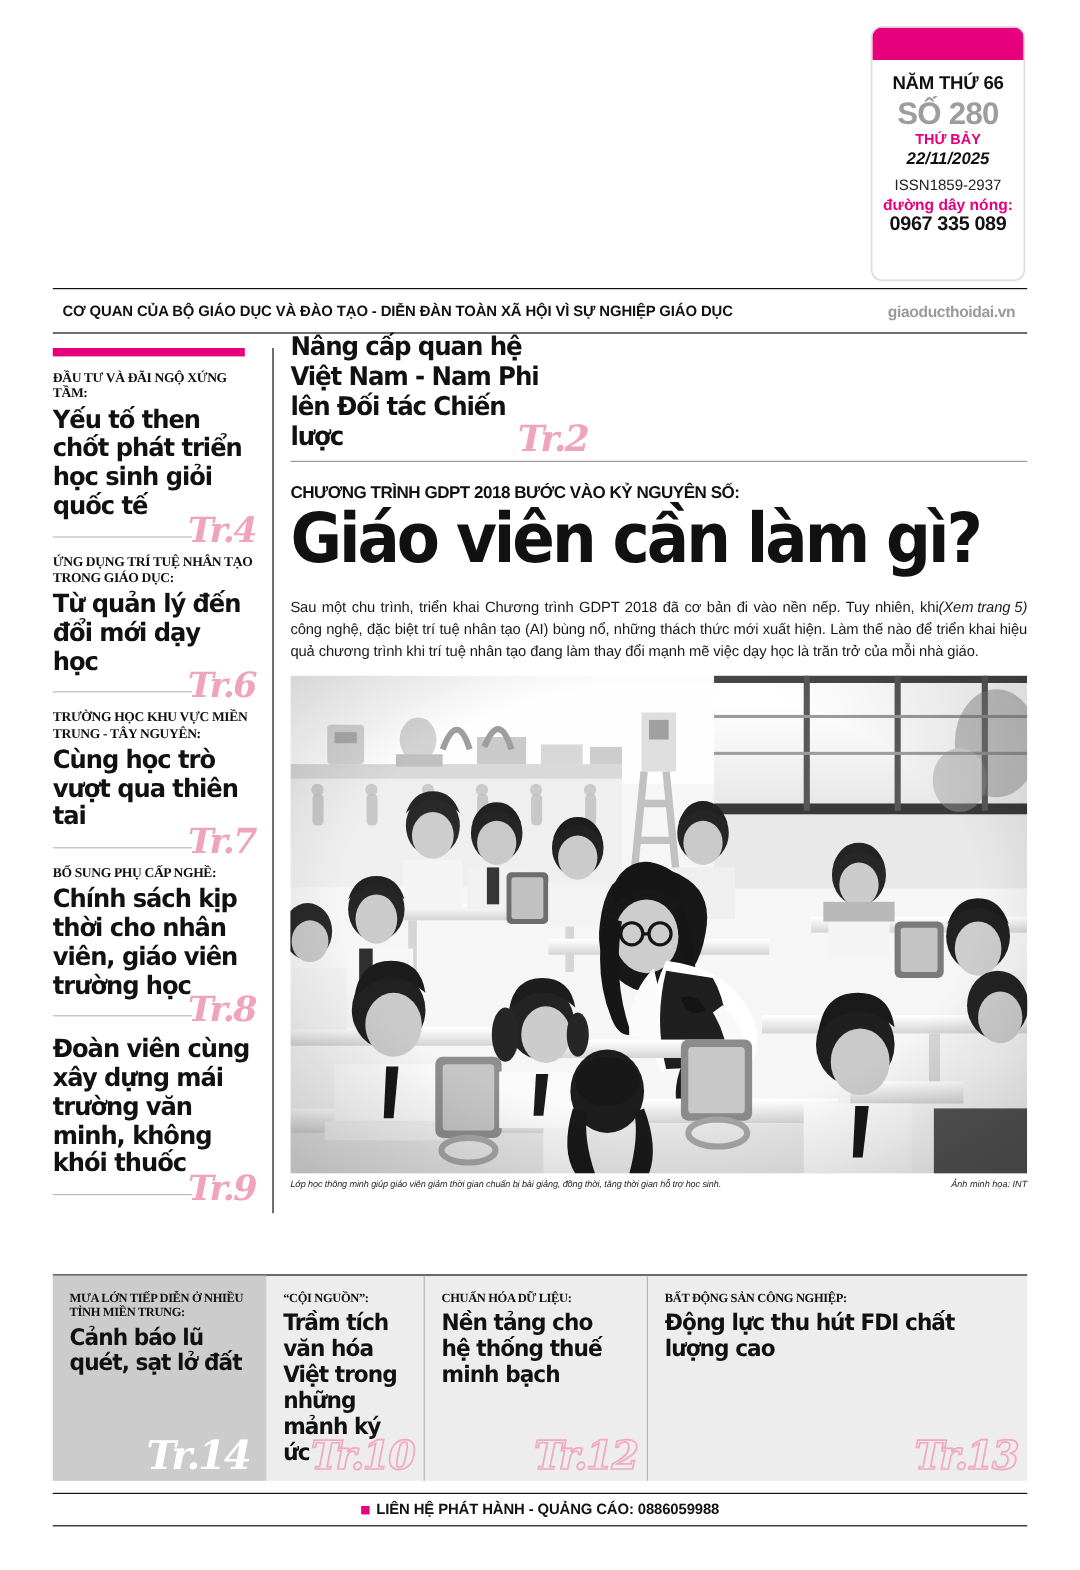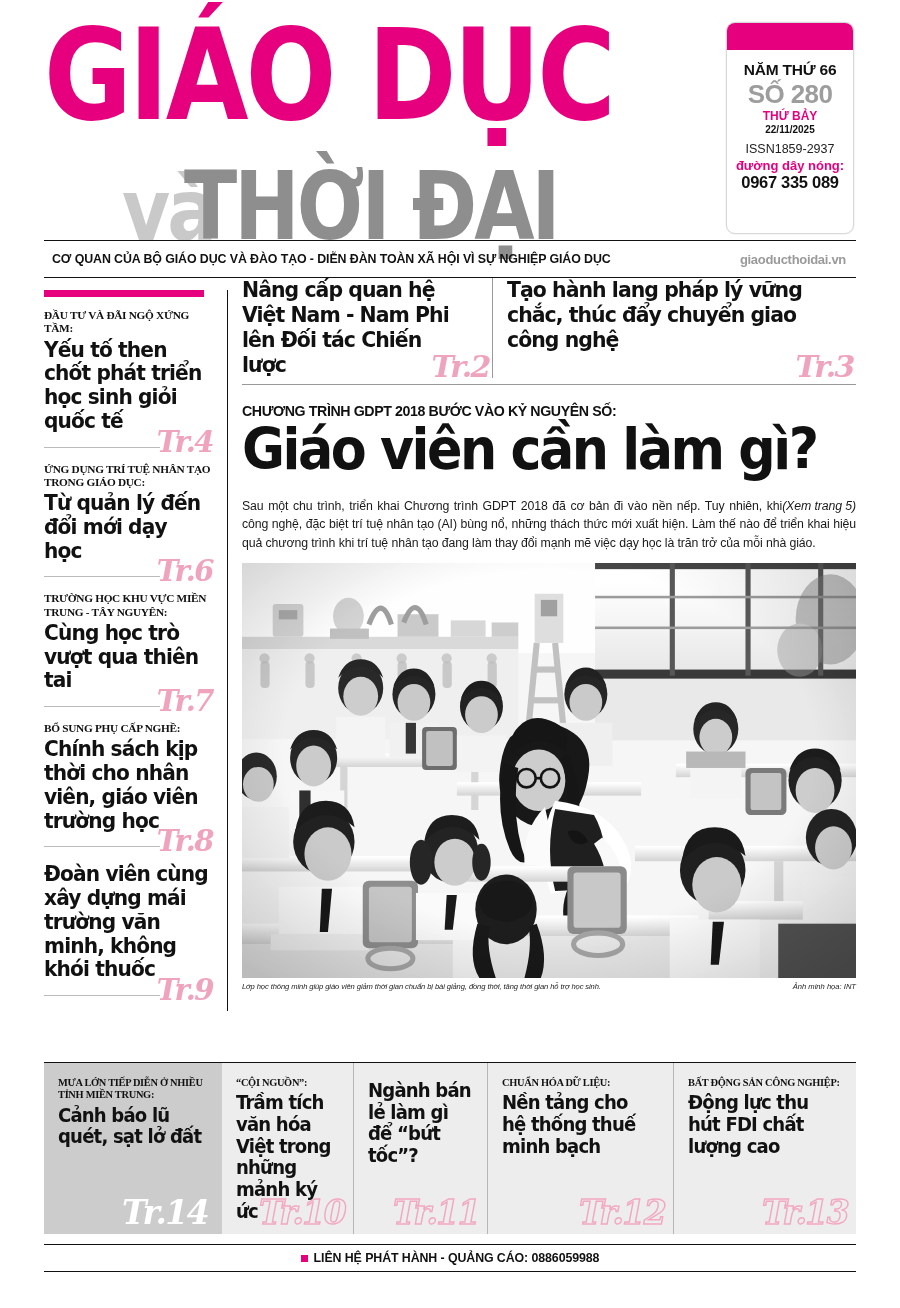--- a/index.html
+++ b/index.html
@@ -52,21 +52,21 @@
     border-radius: 9px;
     background: #fff;
     overflow: hidden;
     text-align: center;
     box-shadow: 0 0 0 0.5px #eee;
   }
   .infobox-top { height: 27px; background: #E6007E; }
   .ib-year { margin-top: 11px; font-size: 15.5px; font-weight: bold; color: #111; letter-spacing: -0.2px; }
   .ib-num { margin-top: 2px; font-size: 26px; font-weight: bold; color: #9d9d9d; letter-spacing: -0.6px; line-height: 1.05; }
   .ib-day { margin-top: 1px; font-size: 12px; font-weight: bold; color: #E6007E; }
-  .ib-date { margin-top: 1px; font-size: 10px; font-weight: bold; color: #111; }
+  .ib-date { margin-top: 1px; font-size: 14px; font-weight: bold; color: #111; font-style: italic; }
   .ib-issn { margin-top: 7px; font-size: 12.5px; color: #222; }
   .ib-hot { margin-top: 2px; font-size: 13px; font-weight: bold; color: #E6007E; }
   .ib-phone { margin-top: 0px; font-size: 16.5px; font-weight: bold; color: #111; letter-spacing: -0.3px; }
 
   
   .tagline-bar {
     position: absolute; left: 44px; top: 240px; width: 812px;
     border-top: 1.6px solid #111; border-bottom: 1.6px solid #111;
     height: 38px; display: flex; align-items: center;
   }
@@ -197,27 +197,20 @@
   }
   .foot-sq { width: 7px; height: 7px; background: #E6007E; margin-right: 6px; }
   .foot-text { font-size: 12.4px; font-weight: bold; color: #111; letter-spacing: -0.1px; }
 </style>
 </head>
 <body>
 
 <div class="page">
 
   <div class="masthead">
-    <div class="logo-wrap">
-      <div class="logo-main">GIÁO DỤC</div>
-      <div class="logo-sub-row">
-        <span class="logo-va">và</span>
-        <span class="logo-thoidai">THỜI ĐẠI</span>
-      </div>
-    </div>
 
     <div class="infobox">
       <div class="infobox-top"></div>
       <div class="ib-year">NĂM THỨ 66</div>
       <div class="ib-num">SỐ 280</div>
       <div class="ib-day">THỨ BẢY</div>
       <div class="ib-date">22/11/2025</div>
       <div class="ib-issn">ISSN1859-2937</div>
       <div class="ib-hot">đường dây nóng:</div>
       <div class="ib-phone">0967 335 089</div>
@@ -279,24 +272,20 @@
           </div>
         </div>
       </div>
 
       <div class="maincol">
 
         <div class="banner">
           <div class="banner-col left">
             <div class="banner-title">Nâng cấp quan hệ Việt Nam - Nam Phi lên Đối tác Chiến lược</div>
             <div class="banner-tr">Tr.2</div>
-          </div>
-          <div class="banner-col right">
-            <div class="banner-title">Tạo hành lang pháp lý vững chắc, thúc đẩy chuyển giao công nghệ</div>
-            <div class="banner-tr">Tr.3</div>
           </div>
         </div>
 
         <div class="lead">
           <div class="lead-kicker">CHƯƠNG TRÌNH GDPT 2018 BƯỚC VÀO KỶ NGUYÊN SỐ:</div>
           <div class="lead-title">Giáo viên cần làm gì?</div>
           <div class="lead-body">
             <span class="seepage">(Xem trang 5)</span><span>Sau một chu trình, triển khai Chương trình GDPT 2018 đã cơ bản đi vào nền nếp. Tuy nhiên, khi công nghệ, đặc biệt trí tuệ nhân tạo (AI) bùng nổ, những thách thức mới xuất hiện. Làm thế nào để triển khai hiệu quả chương trình khi trí tuệ nhân tạo đang làm thay đổi mạnh mẽ việc dạy học là trăn trở của mỗi nhà giáo.</span>
           </div>
 
@@ -557,24 +546,20 @@
     <div class="bcell b0">
       <div class="bkicker">MƯA LỚN TIẾP DIỄN Ở NHIỀU TỈNH MIỀN TRUNG:</div>
       <div class="btitle">Cảnh báo lũ quét, sạt lở đất</div>
       <div class="btr">Tr.14</div>
     </div>
     <div class="bcell b1">
       <div class="bkicker">“CỘI NGUỒN”:</div>
       <div class="btitle">Trầm tích văn hóa Việt trong những mảnh ký ức</div>
       <div class="btr">Tr.10</div>
     </div>
-    <div class="bcell b2">
-      <div class="btitle">Ngành bán lẻ làm gì để “bứt tốc”?</div>
-      <div class="btr">Tr.11</div>
-    </div>
     <div class="bcell b3">
       <div class="bkicker">CHUẨN HÓA DỮ LIỆU:</div>
       <div class="btitle">Nền tảng cho hệ thống thuế minh bạch</div>
       <div class="btr">Tr.12</div>
     </div>
     <div class="bcell b4">
       <div class="bkicker">BẤT ĐỘNG SẢN CÔNG NGHIỆP:</div>
       <div class="btitle">Động lực thu hút FDI chất lượng cao</div>
       <div class="btr">Tr.13</div>
     </div>

